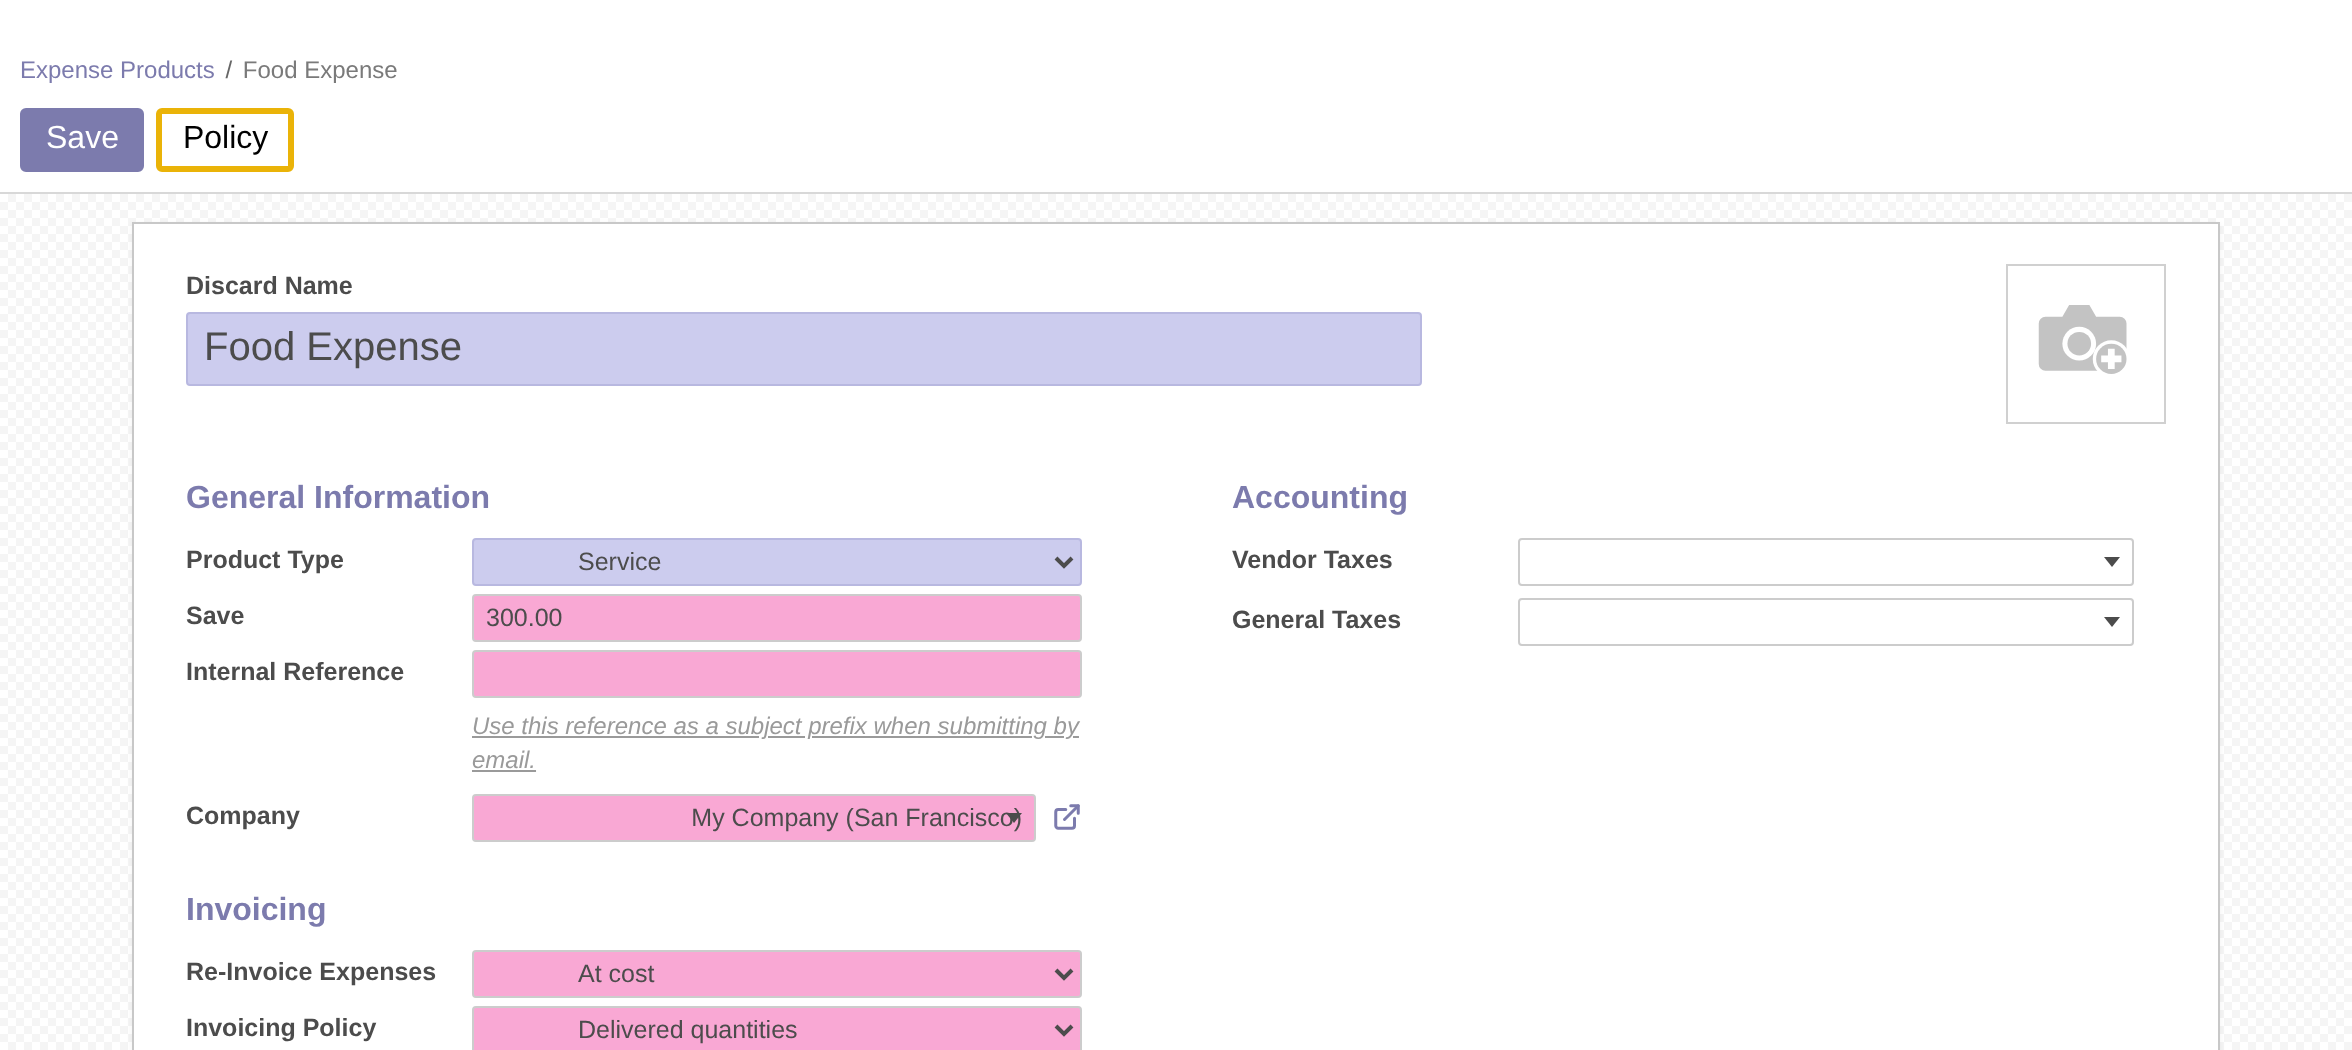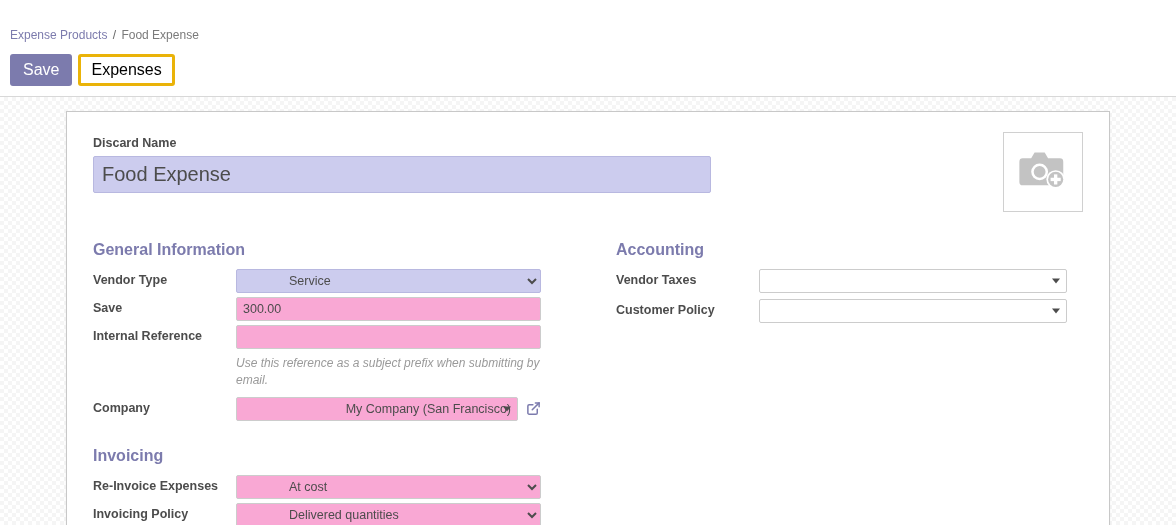--- a/index.html
+++ b/index.html
@@ -179,20 +179,21 @@
       border-top: 5px solid #4c4c4c;
     }
     .helper {
       font-style: italic;
       color: #9a9a9a;
       font-size: 12px;
       line-height: 1.4;
       margin: 6px 0 8px 0;
       padding-left: 143px;
       max-width: 448px;
+      text-decoration: underline;
     }
     .ext-link {
       color: #7c7bad;
       cursor: pointer;
       display: inline-flex;
     }
     .tax-dropdown {
       display: flex;
       align-items: center;
       border: 1px solid #ccc;
@@ -224,21 +225,21 @@
 <body>
 
 <div class="breadcrumb">
   <a href="#">Expense Products</a>
   <span class="sep">/</span>
   <span class="current">Food Expense</span>
 </div>
 
 <div class="actions">
   <button class="btn btn-primary">Save</button>
-  <button class="btn">Expenses</button>
+  <button class="btn">Policy</button>
 </div>
 
 <div class="divider-line"></div>
 
 <div class="page-bg">
   <div class="sheet">
 
     <div class="image-box">
       <span>
         <svg viewBox="0 0 64 52" fill="none">
@@ -255,21 +256,21 @@
 
     <div class="label-top">Discard Name</div>
     <input class="name-input" type="text" value="Food Expense" style="">
 
     <div class="columns">
 
       <div class="col general">
         <div class="section-title">General Information</div>
 
         <div class="form-row">
-          <div class="flabel">Vendor Type</div>
+          <div class="flabel">Product Type</div>
           <div class="fcontrol">
             <select class="select-native select-highlight">
               <option>Service</option>
             </select>
           </div>
         </div>
 
         <div class="form-row">
           <div class="flabel">Save</div>
           <div class="fcontrol">
@@ -332,21 +333,21 @@
         <div class="form-row">
           <div class="flabel">Vendor Taxes</div>
           <div class="fcontrol">
             <div class="tax-dropdown">
               <span class="arrow"></span>
             </div>
           </div>
         </div>
 
         <div class="form-row" style="margin-top:6px">
-          <div class="flabel">Customer Policy</div>
+          <div class="flabel">General Taxes</div>
           <div class="fcontrol">
             <div class="tax-dropdown">
               <span class="arrow"></span>
             </div>
           </div>
         </div>
       </div>
     </div>
 
   </div>

